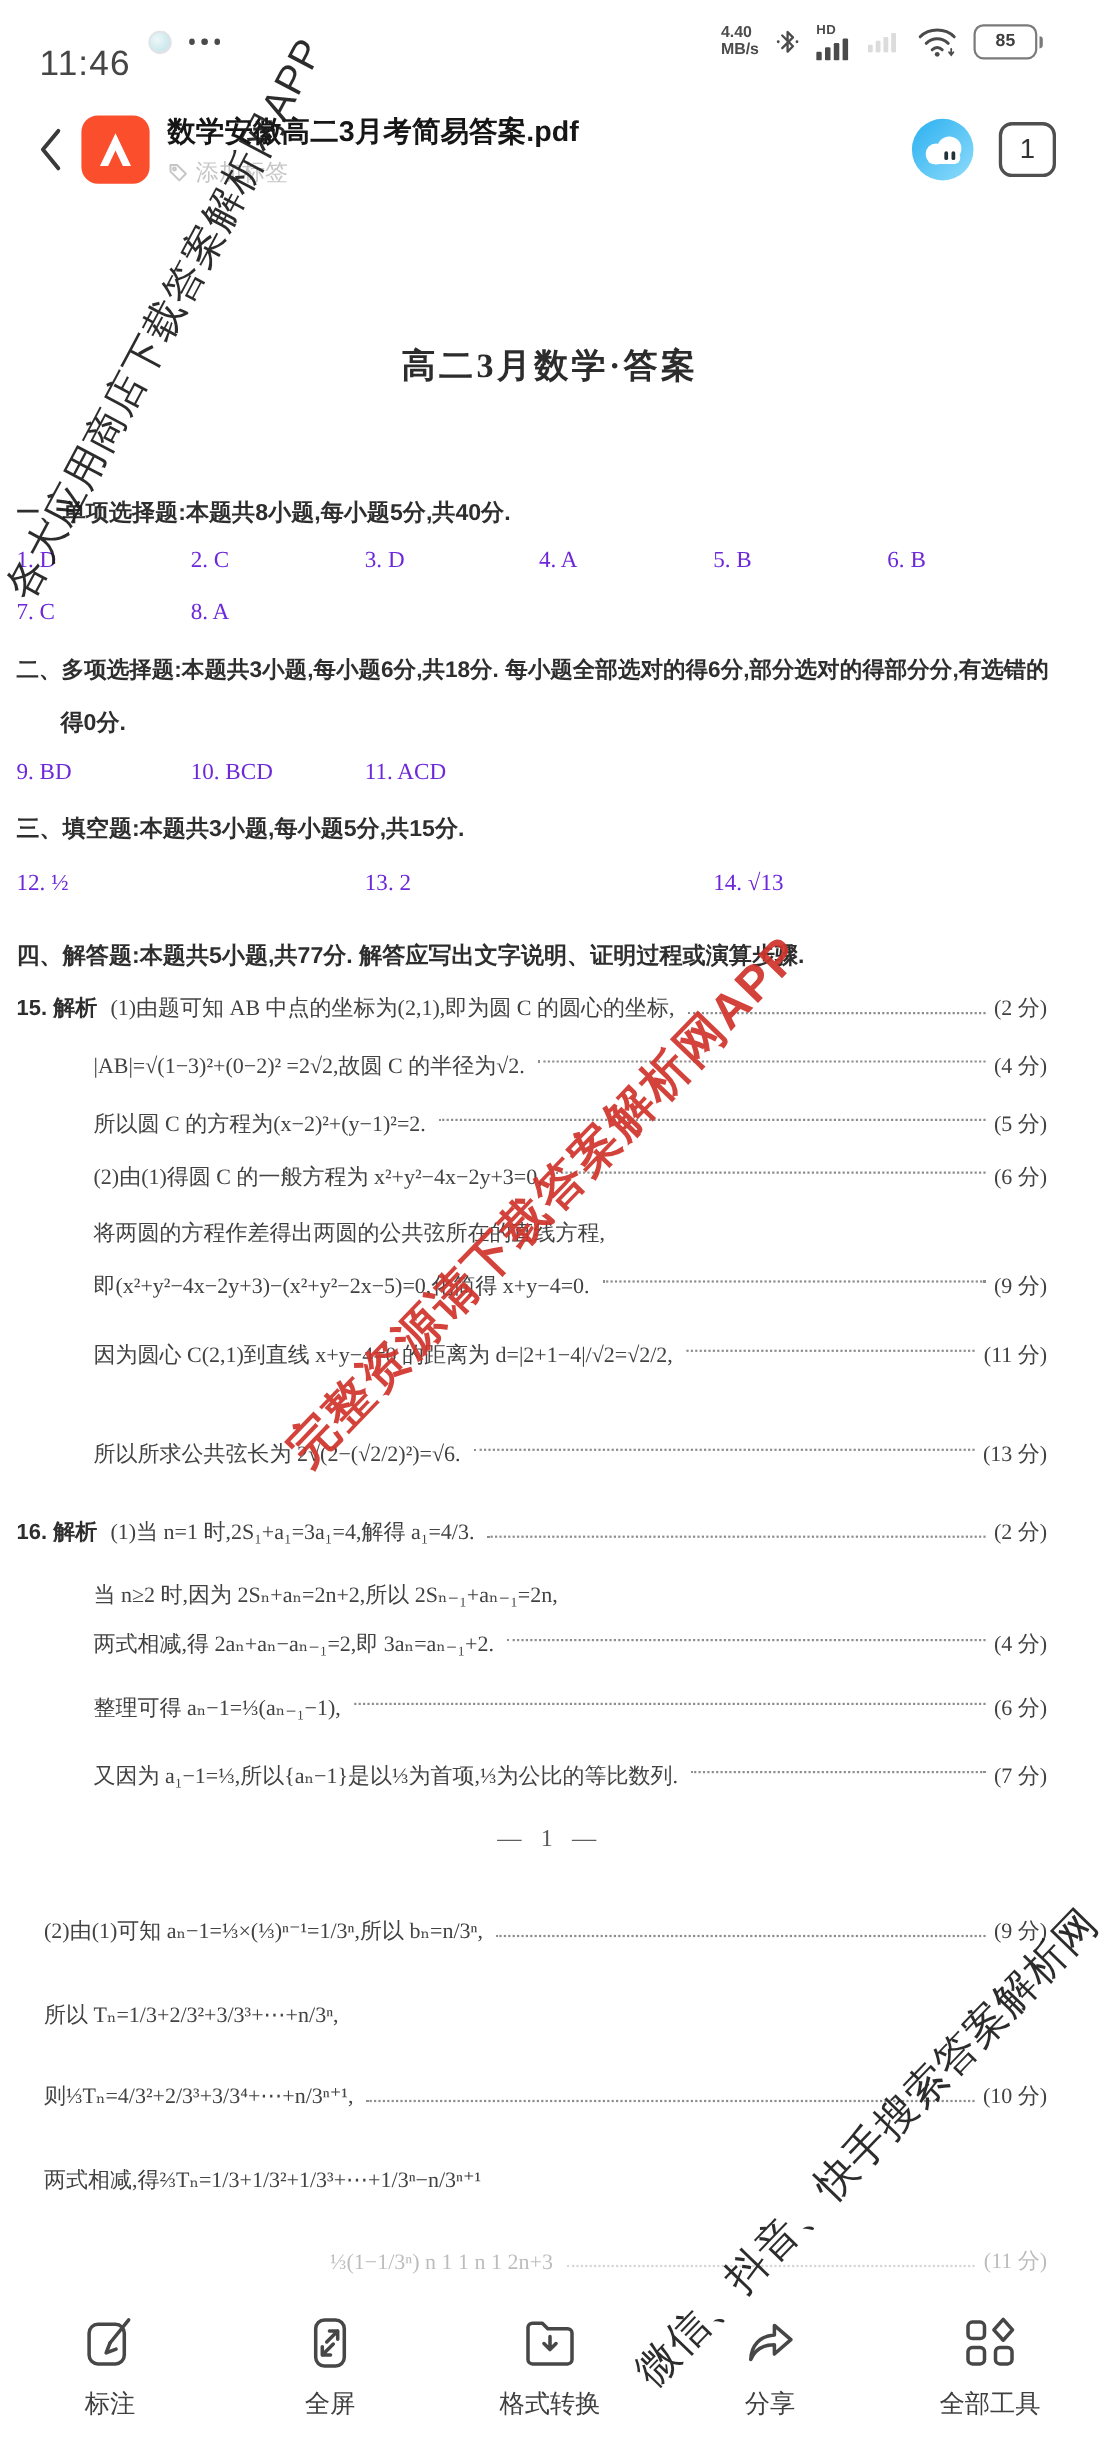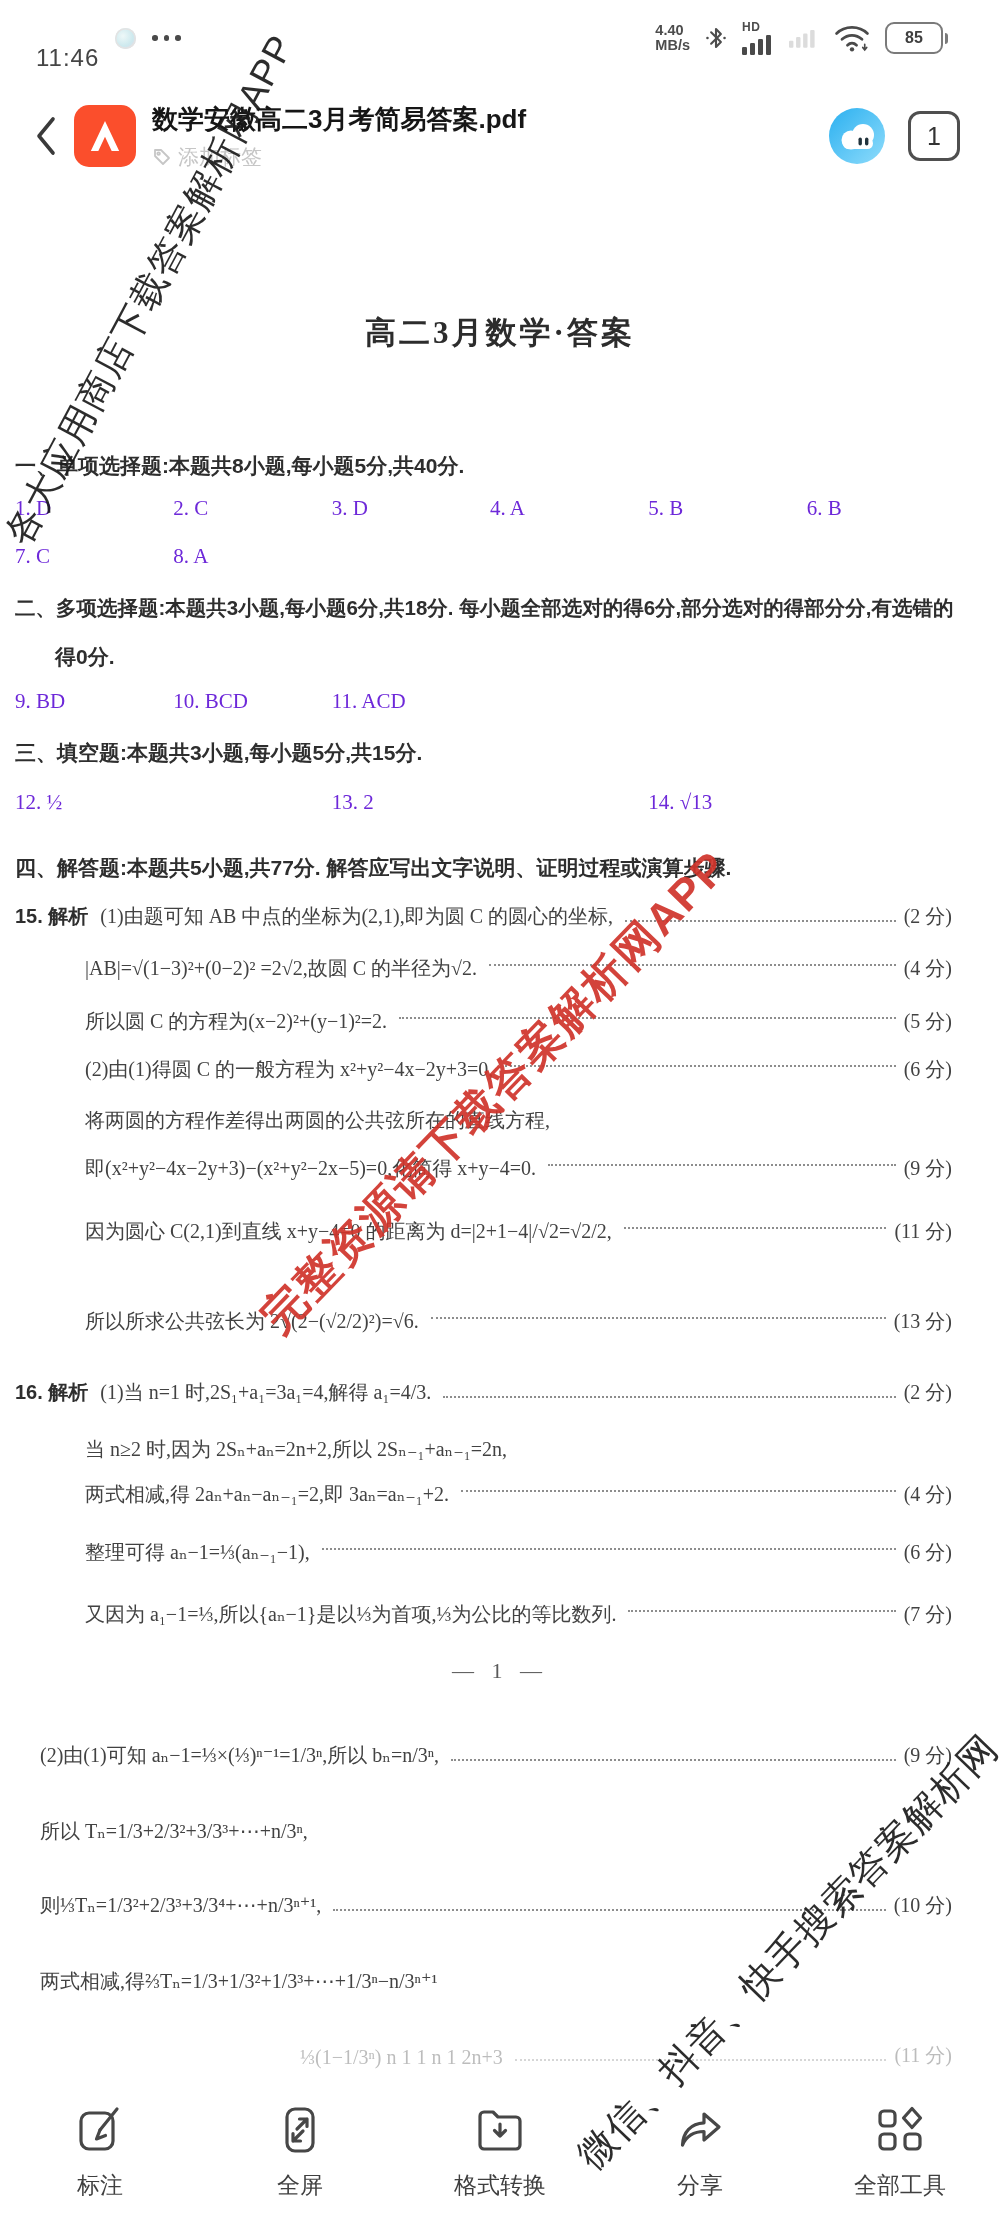--- a/index.html
+++ b/index.html
@@ -3,21 +3,21 @@
 <meta charset="utf-8">
 <style>
   html,body{margin:0;padding:0;}
   body{
     width:1000px;height:2222px;position:relative;background:#ffffff;
     font-family:"Liberation Sans","DejaVu Sans",sans-serif;overflow:hidden;
   }
   
   .status-bar{position:absolute;top:0;left:0;right:0;height:70px;display:flex;align-items:center;justify-content:space-between;padding:6px 52px 0 36px;box-sizing:border-box;}
   .sb-left{display:flex;align-items:center;gap:16px;}
-  .sb-time{font-size:24px;color:#454545;font-weight:500;letter-spacing:1px;margin-top:39px;}
+  .sb-time{font-size:32px;color:#454545;font-weight:500;letter-spacing:1px;margin-top:39px;}
   .sb-circle{width:21px;height:21px;border-radius:50%;background:radial-gradient(circle at 38% 38%,#eef8f8,#cde9ee 55%,#ecd5e6);box-shadow:0 0 0 1.5px #e3e3e3 inset;}
   .sb-dots{display:flex;gap:6px;}
   .sb-dots i{width:5.5px;height:5.5px;border-radius:50%;background:#4a4a4a;}
   .sb-right{display:flex;align-items:center;gap:13px;}
   .sb-speed{font-size:14.5px;line-height:15px;color:#4c4c4c;font-weight:700;text-align:left;}
   .sig{display:flex;flex-direction:column;align-items:flex-start;line-height:10px;}
   .sig .hd{font-size:12px;font-weight:700;color:#4c4c4c;letter-spacing:.5px;margin-bottom:1px;}
   .batt{display:flex;align-items:center;}
   .batt-body{min-width:46px;height:28px;border:2.5px solid #7a7a7a;border-radius:9px;display:flex;align-items:center;justify-content:center;font-size:16px;color:#3f3f3f;font-weight:600;padding:0 4px;}
   .batt-nub{width:3.5px;height:11px;background:#7a7a7a;border-radius:0 3px 3px 0;margin-left:1.5px;}
@@ -274,21 +274,21 @@
 
   <div class="sline p2line" style="top:1742px">
     <span>(2)由(1)可知 aₙ−1=⅓×(⅓)ⁿ⁻¹=1/3ⁿ,所以 bₙ=n/3ⁿ,</span>
       <span class="leader"></span>
       <span class="score">(9 分)</span>
   </div>
   <div class="sline p2line" style="top:1818px">
     <span>所以 Tₙ=1/3+2/3²+3/3³+⋯+n/3ⁿ,</span>
   </div>
   <div class="sline p2line" style="top:1892px">
-    <span>则⅓Tₙ=1/3²+2/3³+3/3⁴+⋯+n/3ⁿ⁺¹,</span>
+    <span>则⅓Tₙ=4/3²+2/3³+3/3⁴+⋯+n/3ⁿ⁺¹,</span>
       <span class="leader"></span>
       <span class="score">(10 分)</span>
   </div>
   <div class="sline p2line" style="top:1968px">
     <span>两式相减,得⅔Tₙ=1/3+1/3²+1/3³+⋯+1/3ⁿ−n/3ⁿ⁺¹</span>
   </div>
   <div class="sline partial faded" style="top:2042px">
     <span>⅓(1−1/3ⁿ)    n    1    1    n    1    2n+3</span>
       <span class="leader"></span>
       <span class="score">(11 分)</span>

